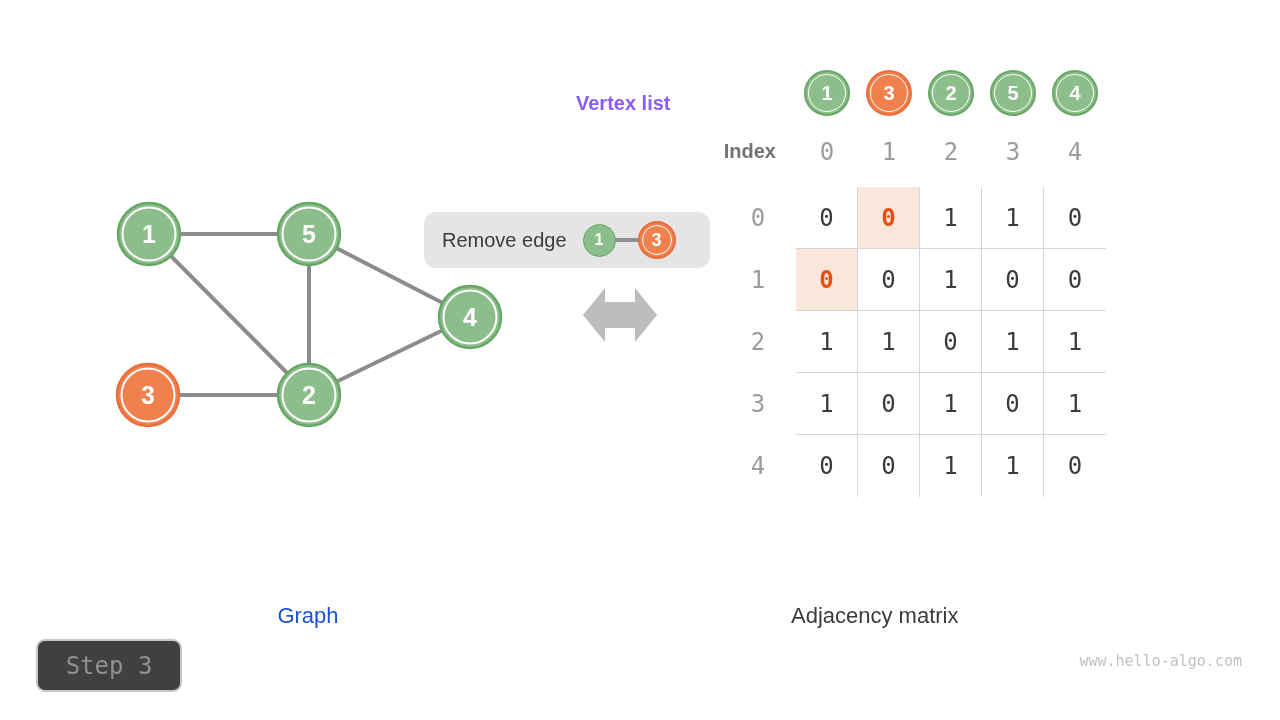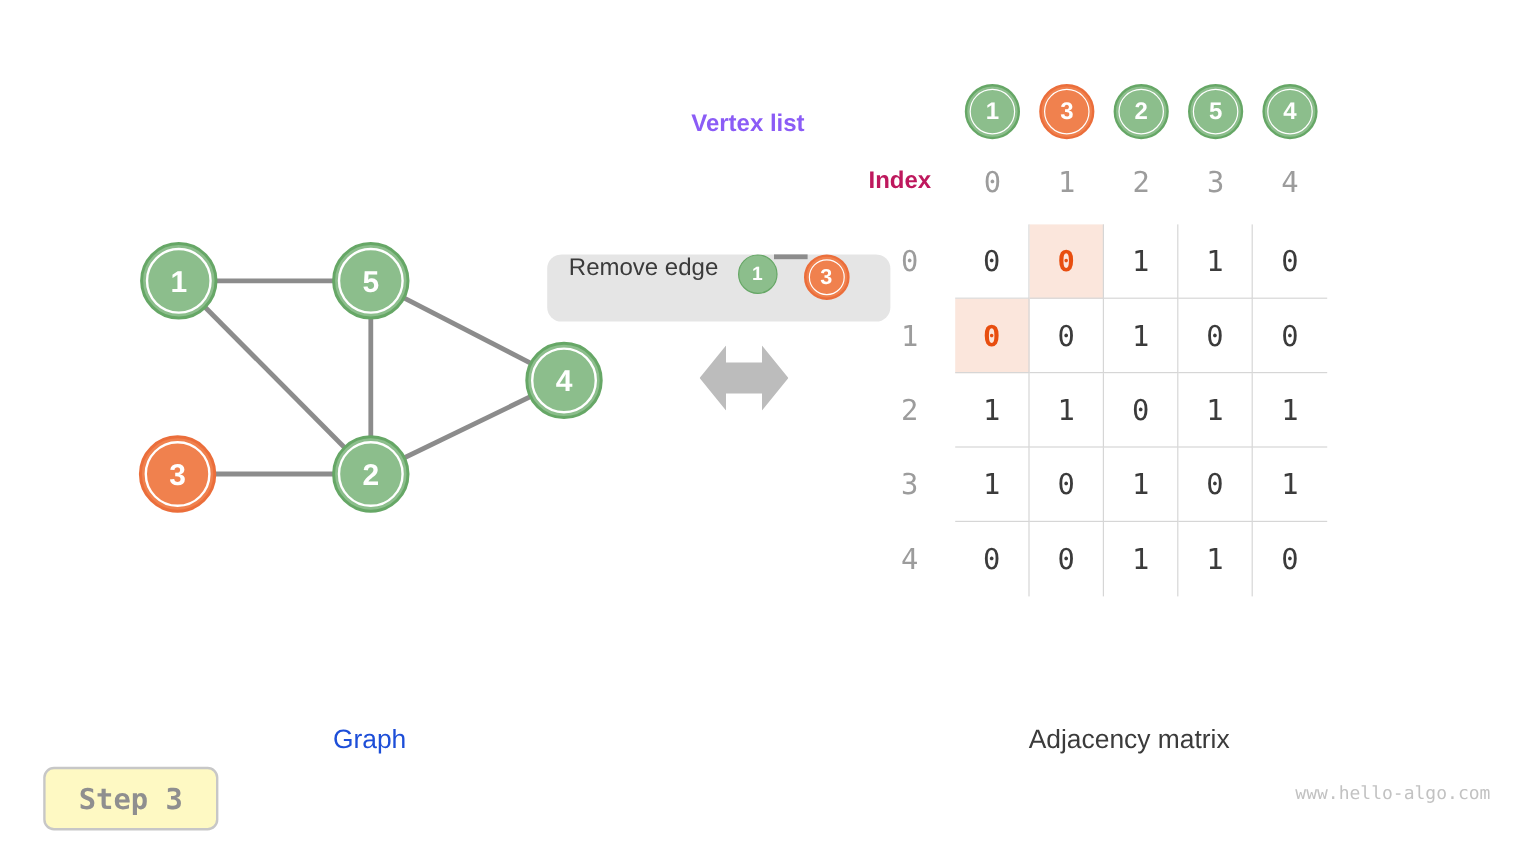--- a/index.html
+++ b/index.html
@@ -14,21 +14,21 @@
   #vertex-circles{left:804px;top:70px;display:flex;gap:16px;}
   .vnode{width:46px;height:46px;border-radius:50%;position:relative;box-sizing:border-box;
          display:flex;align-items:center;justify-content:center;
          color:#fff;font-weight:bold;font-size:20px;border:2px solid;}
   .vnode::after{content:"";position:absolute;inset:2px;border:1.5px solid #fff;border-radius:50%;}
   .green{background:var(--green-fill);border-color:var(--green-border);}
   .orange{background:var(--orange-fill);border-color:var(--orange-border);}
 
   
   #index-label{left:576px;top:140px;width:200px;text-align:right;
-               font-weight:bold;font-size:20px;color:#be185d;}
+               font-weight:bold;font-size:20px;color:#737373;}
   #index-values{left:796px;top:131px;display:grid;grid-template-columns:repeat(5,62px);}
   .idx-cell{height:42px;display:flex;align-items:center;justify-content:center;
             font-size:24px;color:#9c9c9c;}
 
   
   #matrix-row-labels{left:728px;top:187px;width:60px;display:grid;grid-auto-rows:62px;}
   .rowlab{display:flex;align-items:center;justify-content:center;font-size:24px;color:#9c9c9c;}
   #matrix-grid{left:796px;top:187px;display:grid;grid-template-columns:repeat(5,62px);grid-auto-rows:62px;}
   .mcell{box-sizing:border-box;display:flex;align-items:center;justify-content:center;
          font-size:24px;color:#3b3b3b;
@@ -39,41 +39,41 @@
 
   
   #graph-svg{left:80px;top:170px;}
   .gedge{stroke:var(--edge);stroke-width:4;}
   .svg-green{fill:var(--green-fill);stroke:var(--green-border);stroke-width:2.5px;}
   .svg-orange{fill:var(--orange-fill);stroke:var(--orange-border);stroke-width:2.5px;}
   .vring{fill:none;stroke:#fff;stroke-width:2px;}
   .vtext{fill:#fff;font-family:"Liberation Sans",sans-serif;font-weight:bold;font-size:25px;text-anchor:middle;}
 
   
-  #op-chip{left:456px;top:212px;width:286px;height:56px;background:var(--chip-bg);
-           border-radius:12px;display:flex;align-items:flex-start;box-sizing:border-box;padding-left:18px;}
+  #op-chip{left:424px;top:212px;width:286px;height:56px;background:var(--chip-bg);
+           border-radius:12px;display:flex;align-items:center;box-sizing:border-box;padding-left:18px;}
   #op-label{font-size:20px;color:#3b3b3b;}
   .cnode{border-radius:50%;display:flex;align-items:center;justify-content:center;
          color:#fff;font-weight:bold;box-sizing:border-box;position:relative;}
   .cnode.small{width:33px;height:33px;font-size:16px;margin-left:16px;border:1.5px solid var(--green-border);z-index:1;}
   .cnode.big{width:38px;height:38px;font-size:18px;border:2px solid var(--orange-border);z-index:1;}
   .cnode.big::after{content:"";position:absolute;inset:2px;border:1.5px solid #fff;border-radius:50%;}
   .clink{width:28px;height:3.5px;background:var(--edge);margin:0 -3px;}
 
   
   #swap-arrow{left:583px;top:288px;}
   #swap-arrow polygon{fill:var(--arrow);}
 
   
   #caption-graph{left:158px;top:603px;width:300px;text-align:center;font-size:22px;color:#1d4ed8;}
-  #caption-matrix{left:791px;top:603px;width:300px;text-align:center;font-size:22px;color:#3b3b3b;}
+  #caption-matrix{left:791px;top:603px;width:300px;text-align:left;font-size:22px;color:#3b3b3b;}
   #step-badge{left:36px;top:639px;width:146px;height:53px;box-sizing:border-box;
-              border:2px solid #c7c7c7;border-radius:9px;background:#fef9c3;
+              border:2px solid #c7c7c7;border-radius:9px;background:#404040;
               display:flex;align-items:center;justify-content:center;
-              font-size:24px;font-weight:bold;color:#8f8f8f;}
+              font-size:24px;font-weight:normal;color:#8f8f8f;}
   #watermark{right:38px;top:652px;font-size:15px;color:#c2c2c2;}
 </style>
 </head>
 <body>
 
 <div id="canvas">
 
   <div id="vertex-list-label" class="abs">Vertex list</div>
   <div id="vertex-circles" class="abs">
       <div class="vnode green">1</div>

